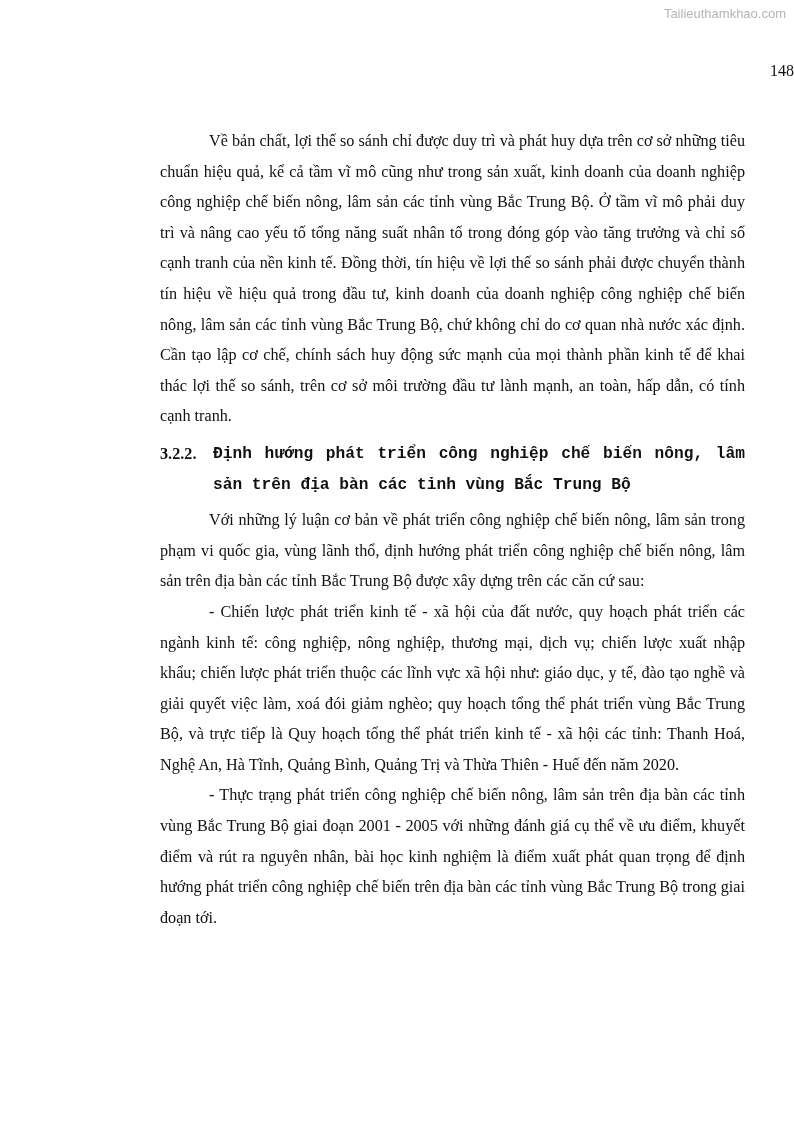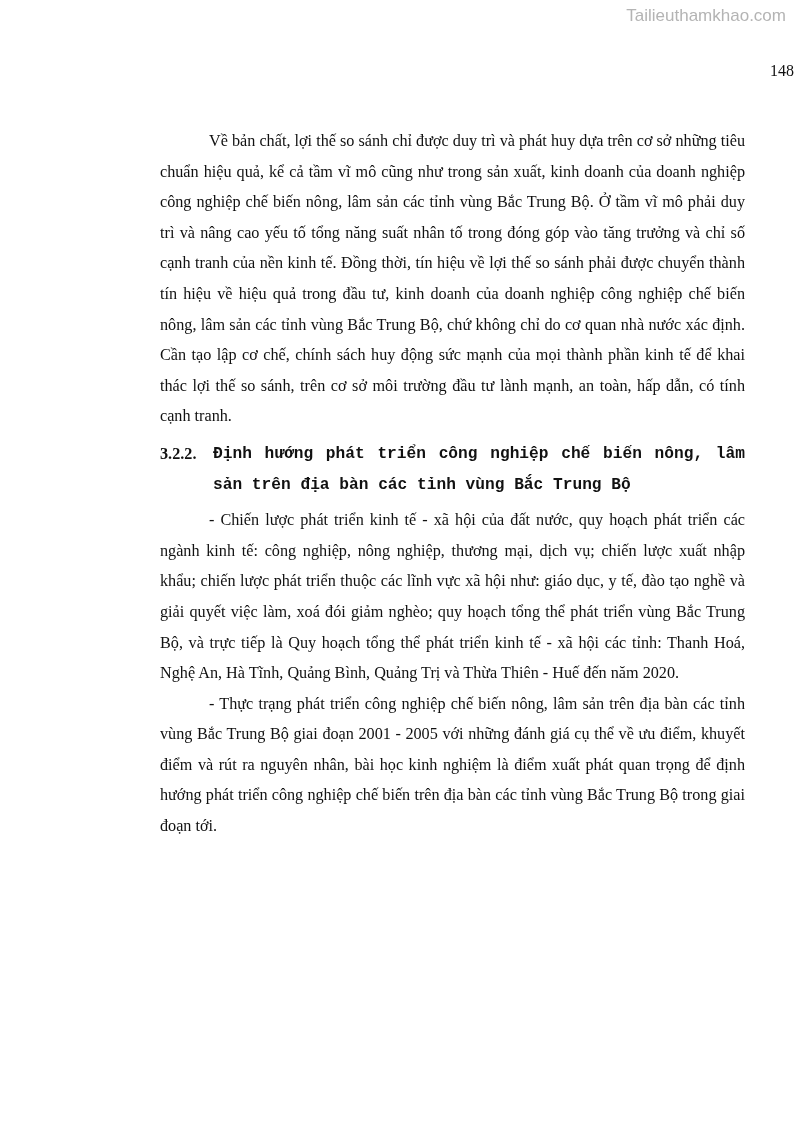--- a/index.html
+++ b/index.html
@@ -13,21 +13,21 @@
     position: relative;
     overflow: hidden;
     font-family: "Liberation Serif", serif;
     color: #111111;
   }
   .watermark {
     position: absolute;
     top: 6px;
     right: 8px;
     font-family: "Liberation Sans", sans-serif;
-    font-size: 17px;
+    font-size: 13px;
     color: #b4b4b4;
     letter-spacing: 0px;
   }
   .page-number {
     position: absolute;
     top: 62px;
     left: 0;
     width: 794px;
     text-align: right;
     font-size: 16px;
@@ -70,15 +70,16 @@
 <div class="page-number">148</div>
 
 <div class="content">
   <p class="para">Về bản chất, lợi thế so sánh chỉ được duy trì và phát huy dựa trên cơ sở những tiêu chuẩn hiệu quả, kể cả tầm vĩ mô cũng như trong sản xuất, kinh doanh của doanh nghiệp công nghiệp chế biến nông, lâm sản các tỉnh vùng Bắc Trung Bộ. Ở tầm vĩ mô phải duy trì và nâng cao yếu tố tổng năng suất nhân tố trong đóng góp vào tăng trưởng và chỉ số cạnh tranh của nền kinh tế. Đồng thời, tín hiệu về lợi thế so sánh phải được chuyển thành tín hiệu về hiệu quả trong đầu tư, kinh doanh của doanh nghiệp công nghiệp chế biến nông, lâm sản các tỉnh vùng Bắc Trung Bộ, chứ không chỉ do cơ quan nhà nước xác định. Cần tạo lập cơ chế, chính sách huy động sức mạnh của mọi thành phần kinh tế để khai thác lợi thế so sánh, trên cơ sở môi trường đầu tư lành mạnh, an toàn, hấp dẫn, có tính cạnh tranh.</p>
 
   <div class="heading">
     <span class="heading-num">3.2.2.</span>
     <span class="heading-text">Định hướng phát triển công nghiệp chế biến nông, lâm sản trên địa bàn các tỉnh vùng Bắc Trung Bộ</span>
   </div>
 
+  <p class="para">Với những lý luận cơ bản về phát triển công nghiệp chế biến nông, lâm sản  trong phạm vi quốc gia, vùng lãnh thổ, định hướng phát triển công nghiệp chế biến nông, lâm sản trên địa bàn các tỉnh Bắc Trung Bộ được xây dựng trên các căn cứ sau:</p>
   <p class="para">- Chiến lược phát triển kinh tế - xã hội của đất nước, quy hoạch phát triển các ngành kinh tế: công nghiệp, nông nghiệp, thương mại, dịch vụ; chiến lược xuất nhập khẩu; chiến lược phát triển thuộc các lĩnh vực xã hội như: giáo dục, y tế, đào tạo nghề và giải quyết việc làm, xoá đói giảm nghèo; quy hoạch tổng thể phát triển vùng Bắc Trung Bộ, và trực tiếp là Quy hoạch tổng thể phát triển kinh tế - xã hội các tỉnh: Thanh Hoá, Nghệ An, Hà Tĩnh, Quảng Bình, Quảng Trị và Thừa Thiên - Huế đến năm 2020.</p>
   <p class="para">- Thực trạng phát triển công nghiệp chế biến nông, lâm sản trên địa bàn các tỉnh vùng Bắc Trung Bộ giai đoạn 2001 - 2005 với những đánh giá cụ thể về ưu điểm, khuyết điểm và rút ra nguyên nhân, bài học kinh nghiệm là điểm xuất phát quan trọng để định hướng phát triển công nghiệp chế biến trên địa bàn các tỉnh vùng Bắc Trung Bộ trong giai đoạn tới.</p>
 </div>
 
 </body></html>

